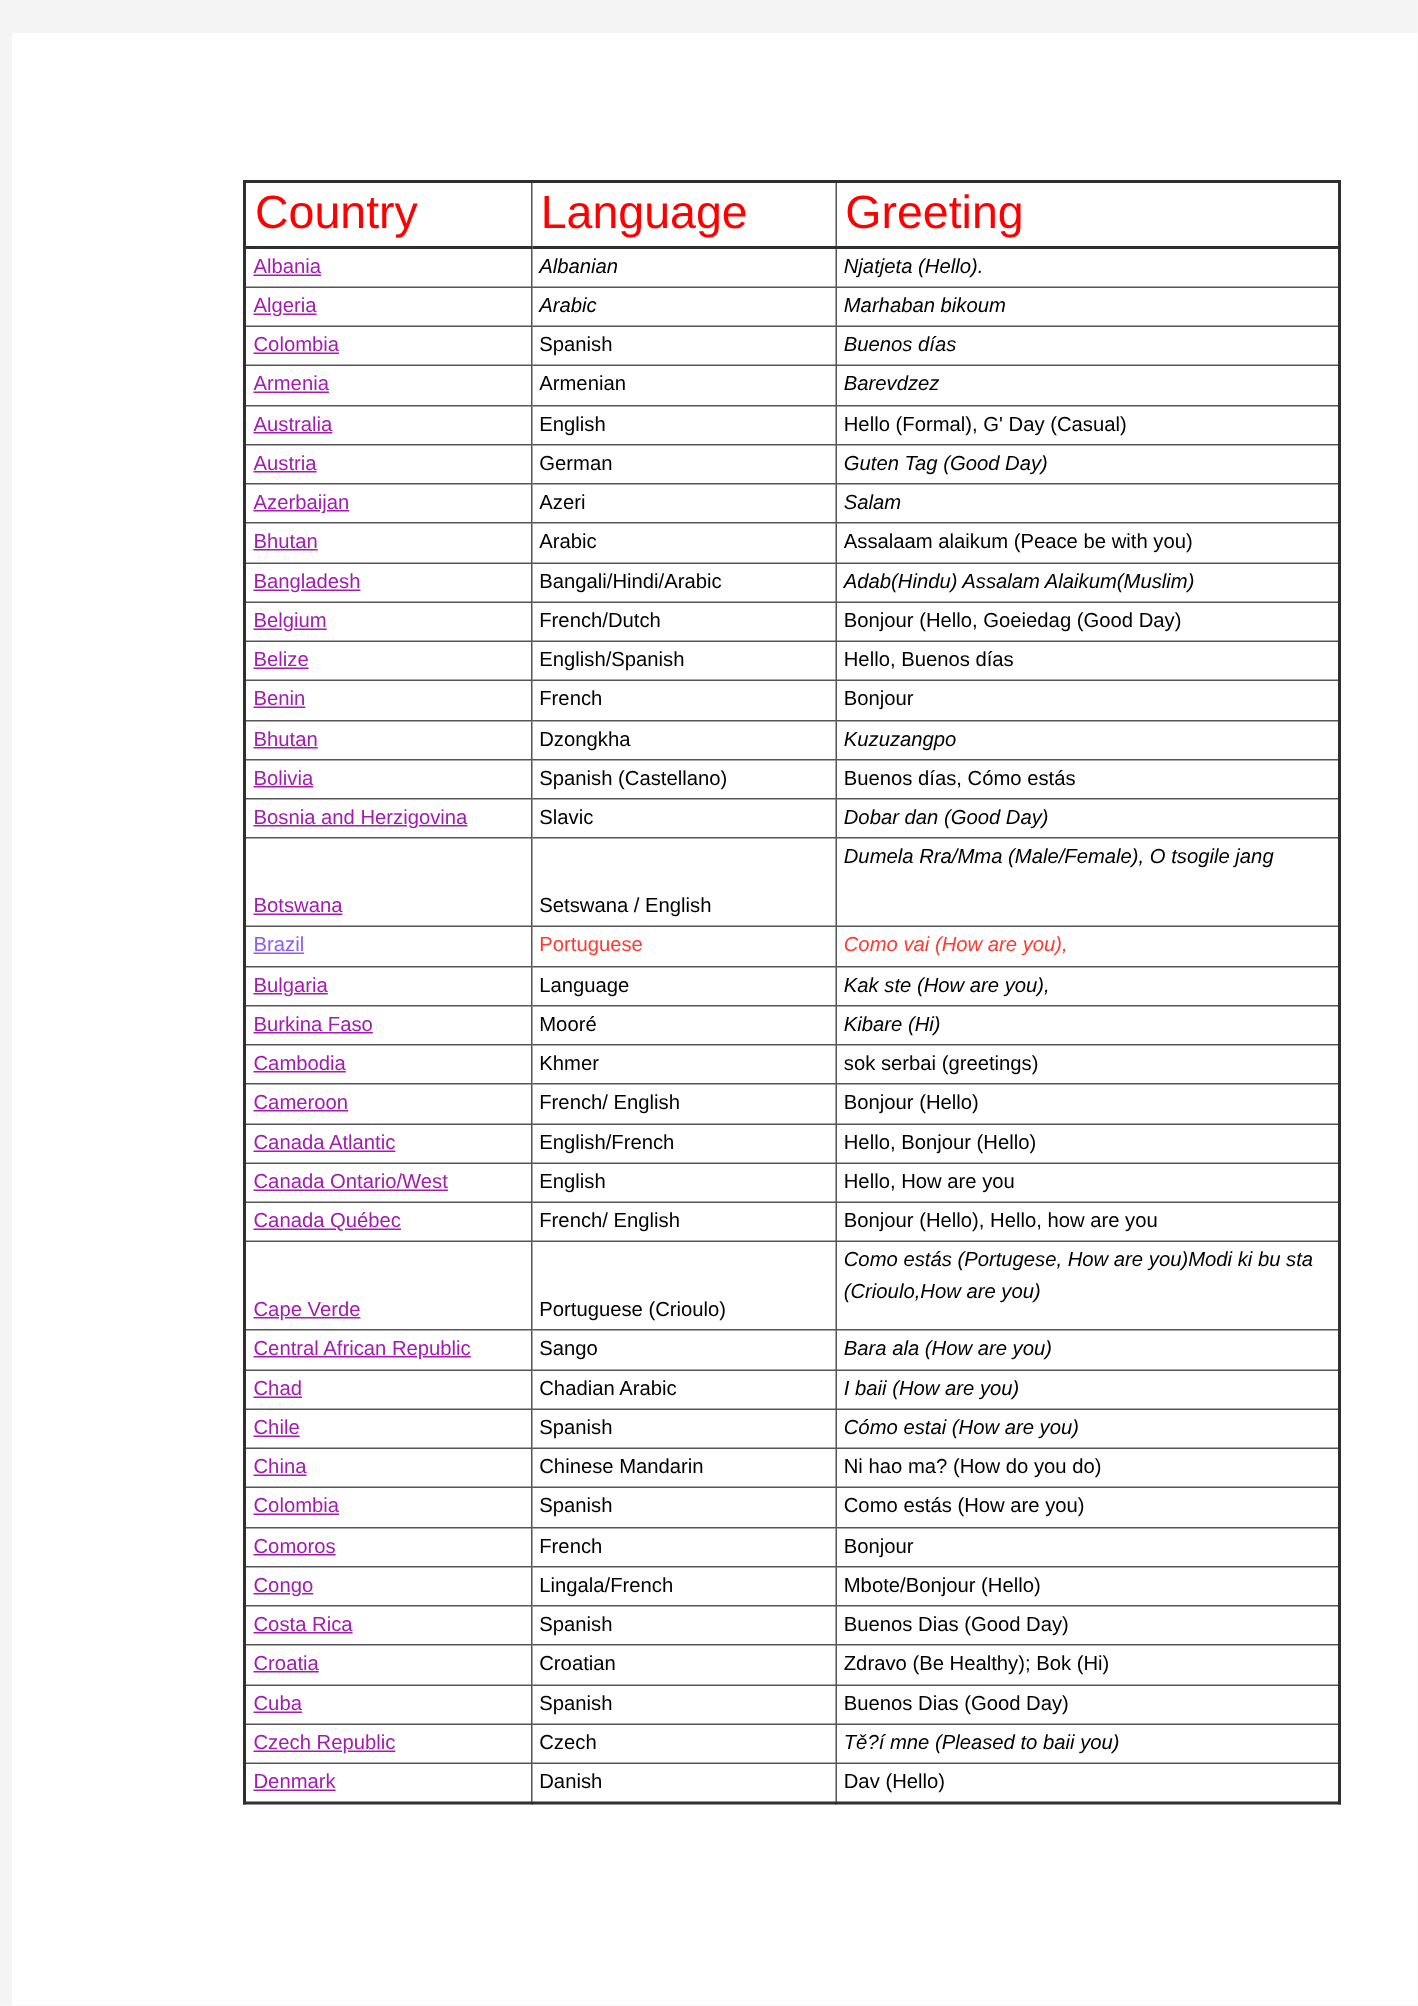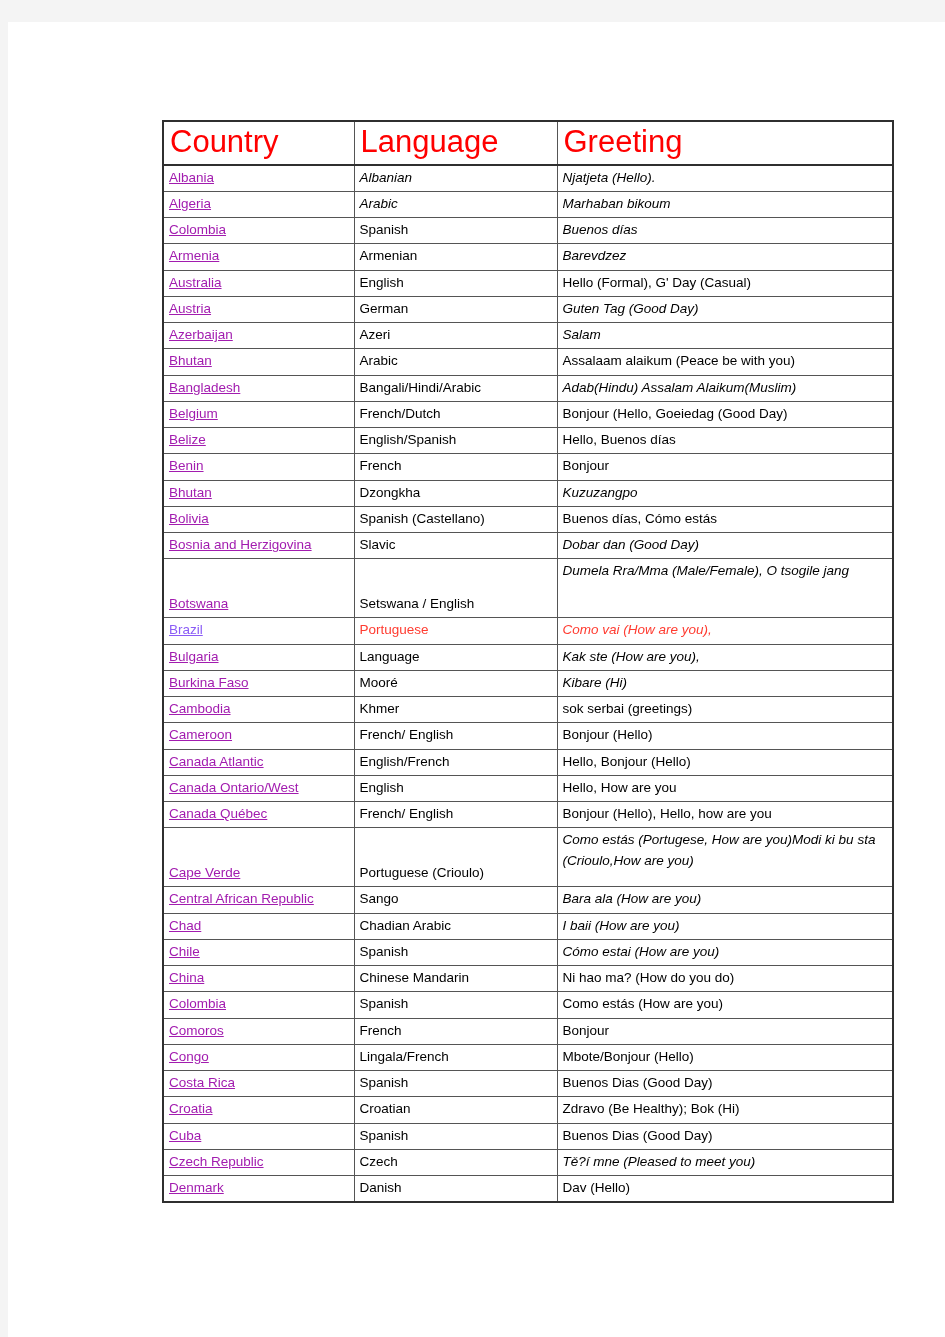--- a/index.html
+++ b/index.html
@@ -261,21 +261,21 @@
             <td class="">Zdravo (Be Healthy); Bok (Hi)</td>
           </tr>
           <tr>
             <td class="country"><a class="clink">Cuba</a></td>
             <td class="">Spanish</td>
             <td class="">Buenos Dias (Good Day)</td>
           </tr>
           <tr>
             <td class="country"><a class="clink">Czech Republic</a></td>
             <td class="">Czech</td>
-            <td class="ital">Tě?í mne (Pleased to meet you)</td>
+            <td class="ital">Tě?í mne (Pleased to baii you)</td>
           </tr>
           <tr>
             <td class="country"><a class="clink">Denmark</a></td>
             <td class="">Danish</td>
             <td class="">Dav (Hello)</td>
           </tr>
         </tbody>
     </table>
   </div>
 </div>

